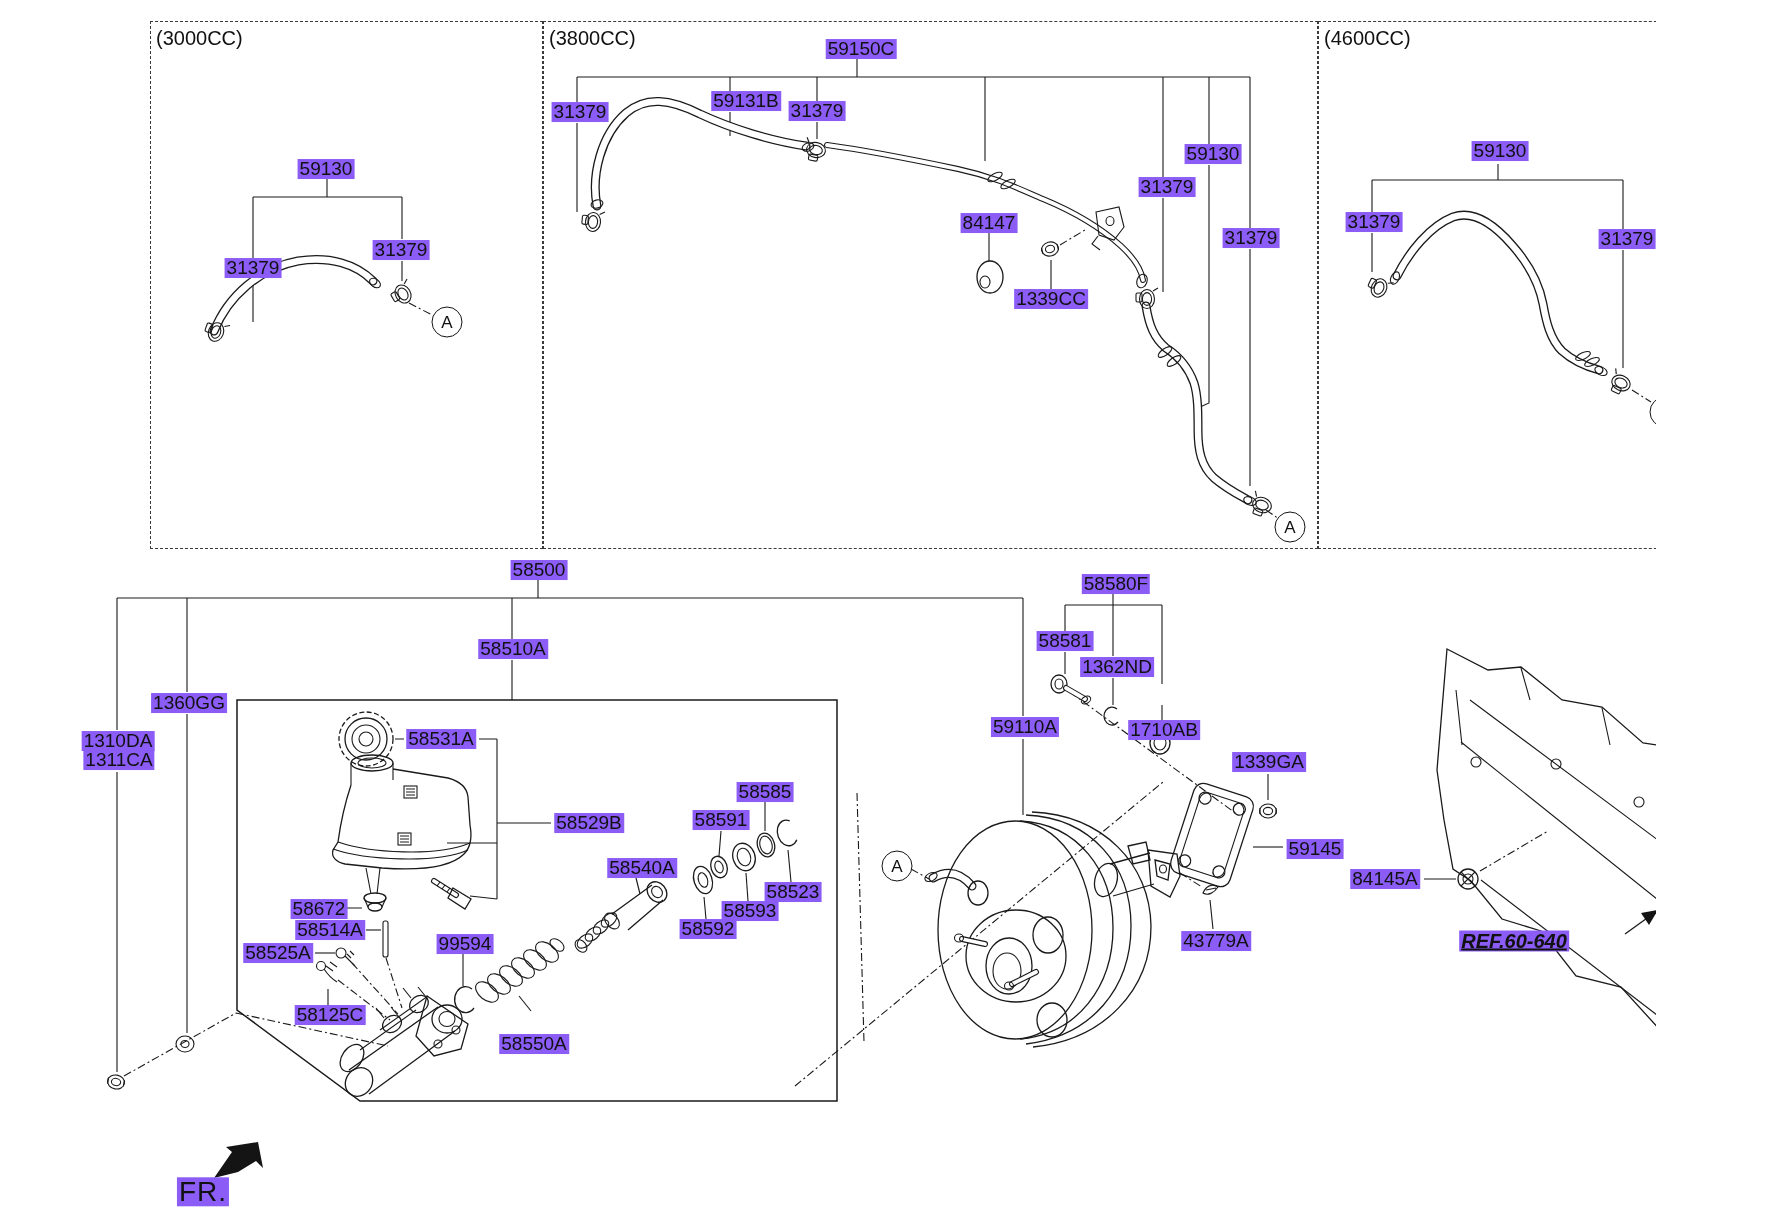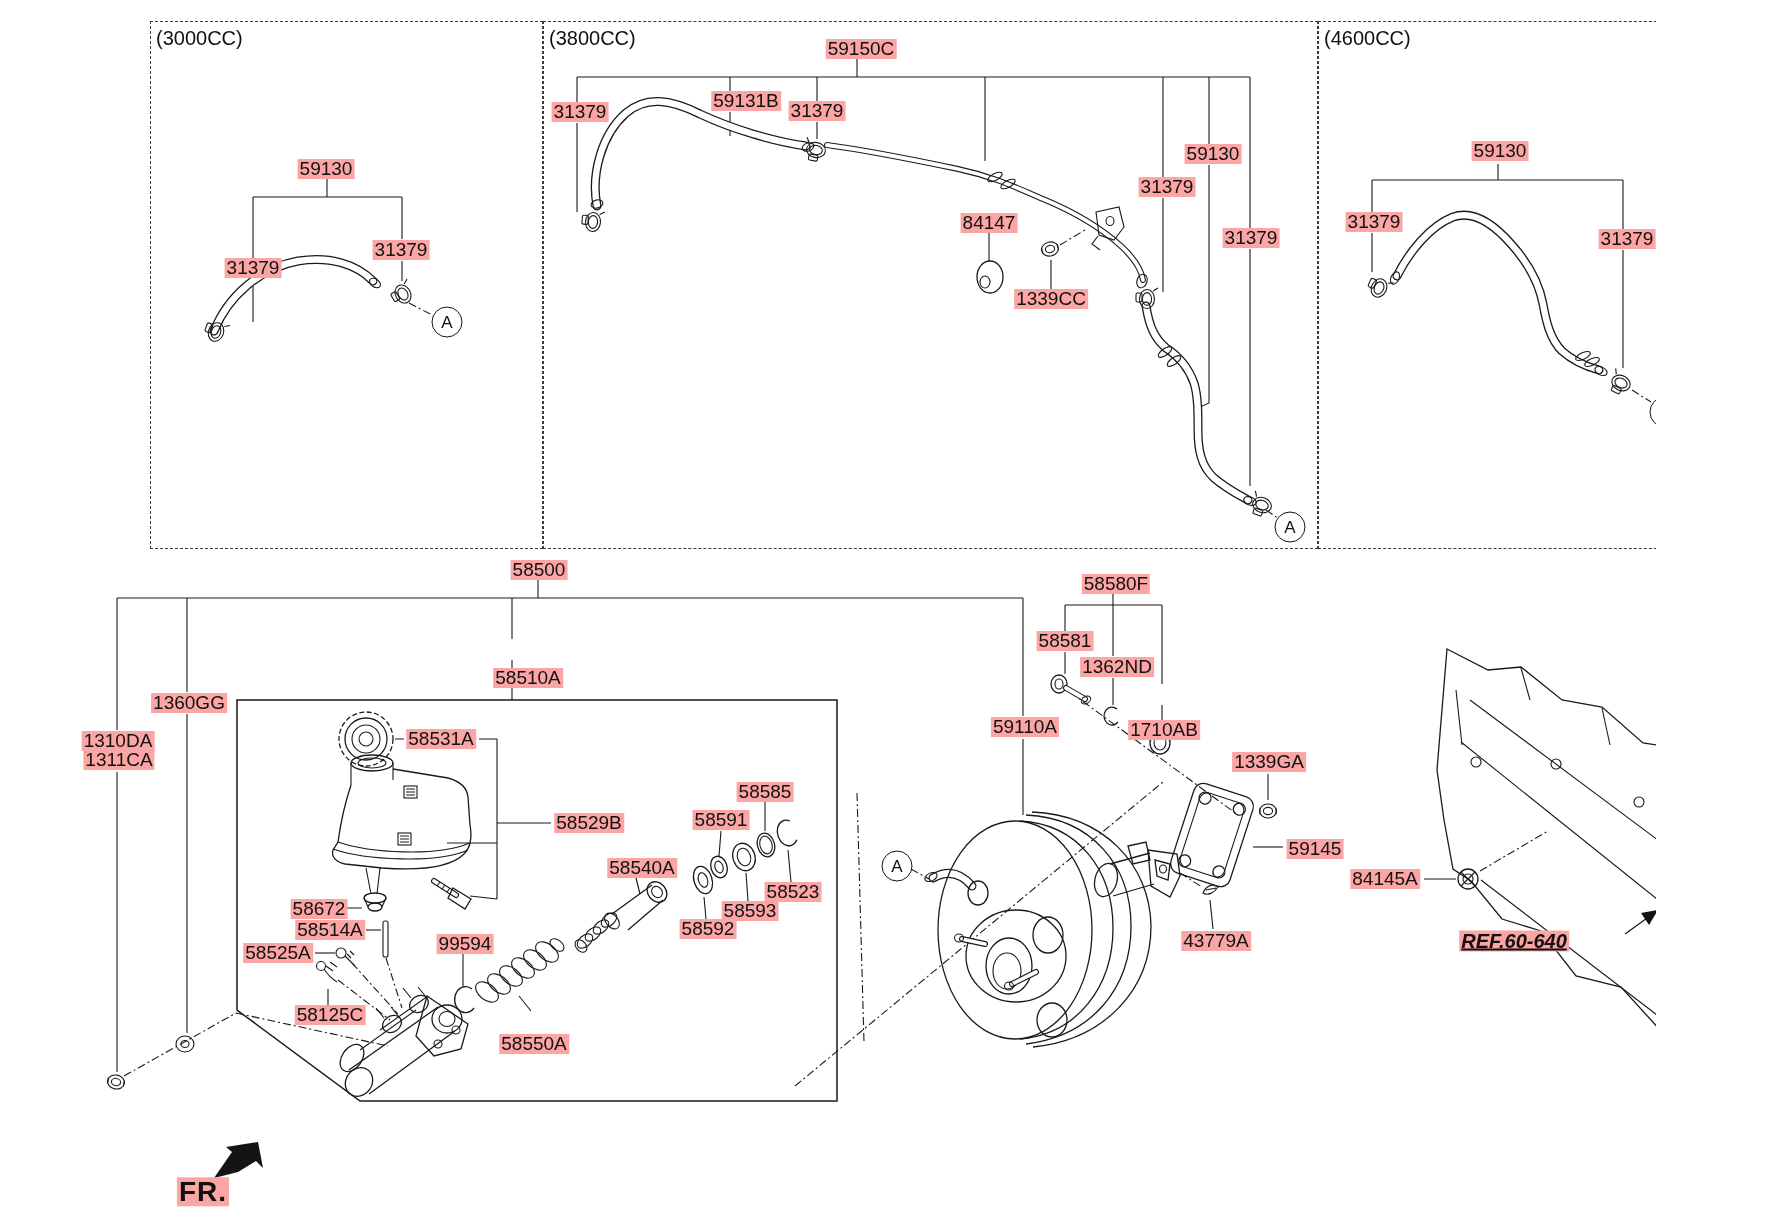--- a/index.html
+++ b/index.html
@@ -1,27 +1,27 @@
 <!DOCTYPE html>
 <html><head>
 <meta charset="utf-8">
 <style>
   html,body{margin:0;padding:0;background:#fff;}
   #stage{position:relative;width:1656px;height:1211px;background:#fff;overflow:hidden;
          font-family:"Liberation Sans", sans-serif;}
   .engine-box{position:absolute;border:1.6px dashed #3a3a3a;box-sizing:border-box;background:transparent;}
   #art{position:absolute;left:0;top:0;}
   .plabel{position:absolute;transform:translate(-50%,-50%);font-size:19px;color:#111;
-          background:#fca5a5;padding:0 2px;white-space:nowrap;line-height:1.05;}
+          background:#8b5cf6;padding:0 2px;white-space:nowrap;line-height:1.05;}
   .boxtitle{position:absolute;font-size:20px;color:#111;background:#fff;padding:0 2px;white-space:nowrap;}
   .amarker{position:absolute;width:29px;height:29px;border:1.7px solid #141414;border-radius:50%;
            background:#fff;display:flex;align-items:center;justify-content:center;
            font-size:17px;color:#111;transform:translate(-50%,-50%);}
   .ref-label{font-weight:bold;text-decoration:underline;font-size:20px;}
-  .fr-label{font-weight:bold;font-size:28px;letter-spacing:1px;text-align:right;}
+  .fr-label{font-weight:normal;font-size:28px;letter-spacing:1px;text-align:right;}
   
   .ln{stroke:#1a1a1a;fill:none;stroke-width:1.3;}
   .lt{stroke:#1a1a1a;fill:none;stroke-width:1.1;}
   .dd{stroke:#1a1a1a;fill:none;stroke-width:1.1;stroke-dasharray:8 3 2 3;}
   .to{stroke:#1a1a1a;fill:none;stroke-width:9;stroke-linecap:round;}
   .ti{stroke:#fff;fill:none;stroke-width:6.4;stroke-linecap:round;}
   .po{stroke:#1a1a1a;fill:none;stroke-width:6;stroke-linecap:round;}
   .pi{stroke:#fff;fill:none;stroke-width:3.8;stroke-linecap:round;}
   .blk{fill:#141414;stroke:none;}
 </style>
@@ -309,21 +309,21 @@
       <div class="plabel" style="left: 1213px; top: 154px;">59130</div>
       <div class="plabel" style="left: 1167px; top: 187px;">31379</div>
       <div class="plabel" style="left: 1251px; top: 238px;">31379</div>
       <div class="amarker" style="left: 1290px; top: 527px;">A</div>
       <div class="boxtitle" style="left: 1322px; top: 27px;">(4600CC)</div>
       <div class="plabel" style="left: 1500px; top: 151px;">59130</div>
       <div class="plabel" style="left: 1374px; top: 222px;">31379</div>
       <div class="plabel" style="left: 1627px; top: 239px;">31379</div>
       <div class="amarker" style="left: 1665px; top: 412px;">A</div>
       <div class="plabel" style="left: 539px; top: 570px;">58500</div>
-      <div class="plabel" style="left: 528px; top: 649px; margin-top: 29px;">58510A</div>
+      <div class="plabel" style="left: 513px; top: 649px;">58510A</div>
       <div class="plabel" style="left: 189px; top: 703px;">1360GG</div>
       <div class="plabel" style="left: 118px; top: 741px;">1310DA</div>
       <div class="plabel" style="left: 119px; top: 760px;">1311CA</div>
       <div class="plabel" style="left: 441px; top: 739px;">58531A</div>
       <div class="plabel" style="left: 589px; top: 823px;">58529B</div>
       <div class="plabel" style="left: 319px; top: 909px;">58672</div>
       <div class="plabel" style="left: 330px; top: 930px;">58514A</div>
       <div class="plabel" style="left: 278px; top: 953px;">58525A</div>
       <div class="plabel" style="left: 465px; top: 944px;">99594</div>
       <div class="plabel" style="left: 330px; top: 1015px;">58125C</div>

